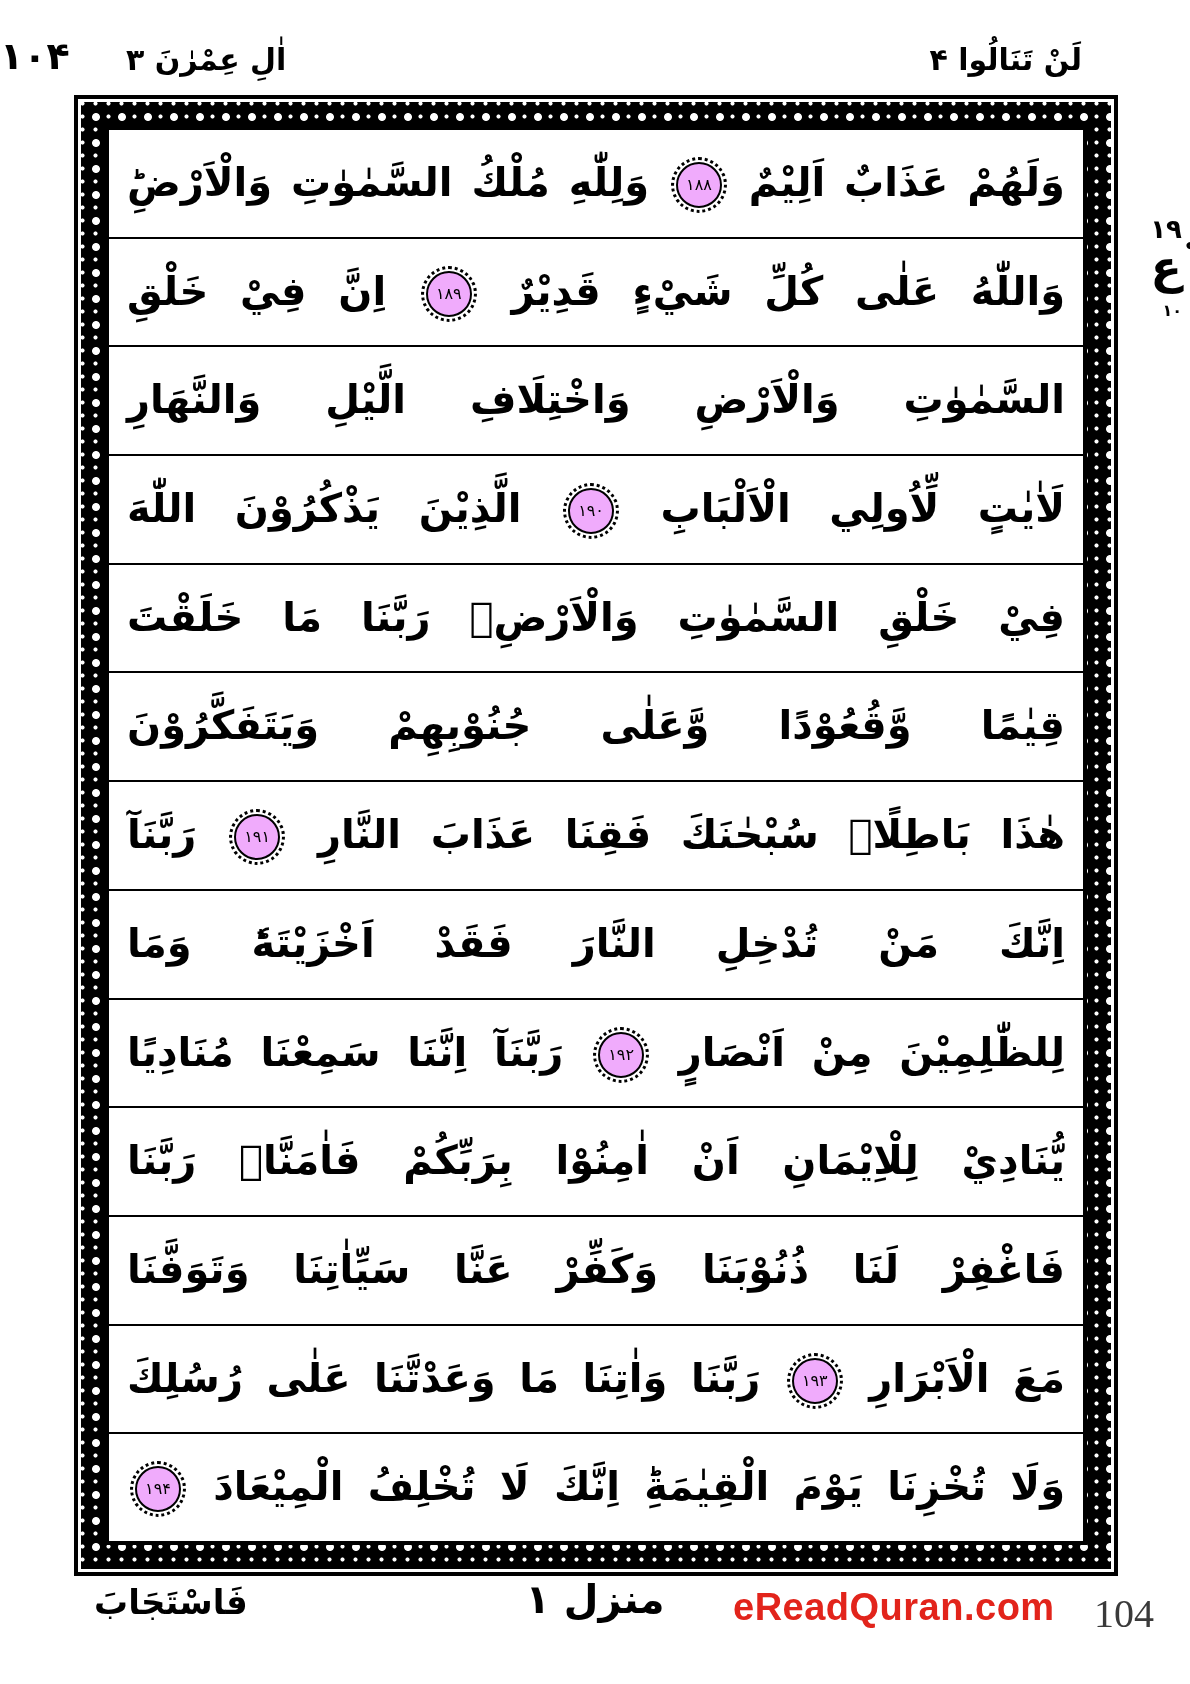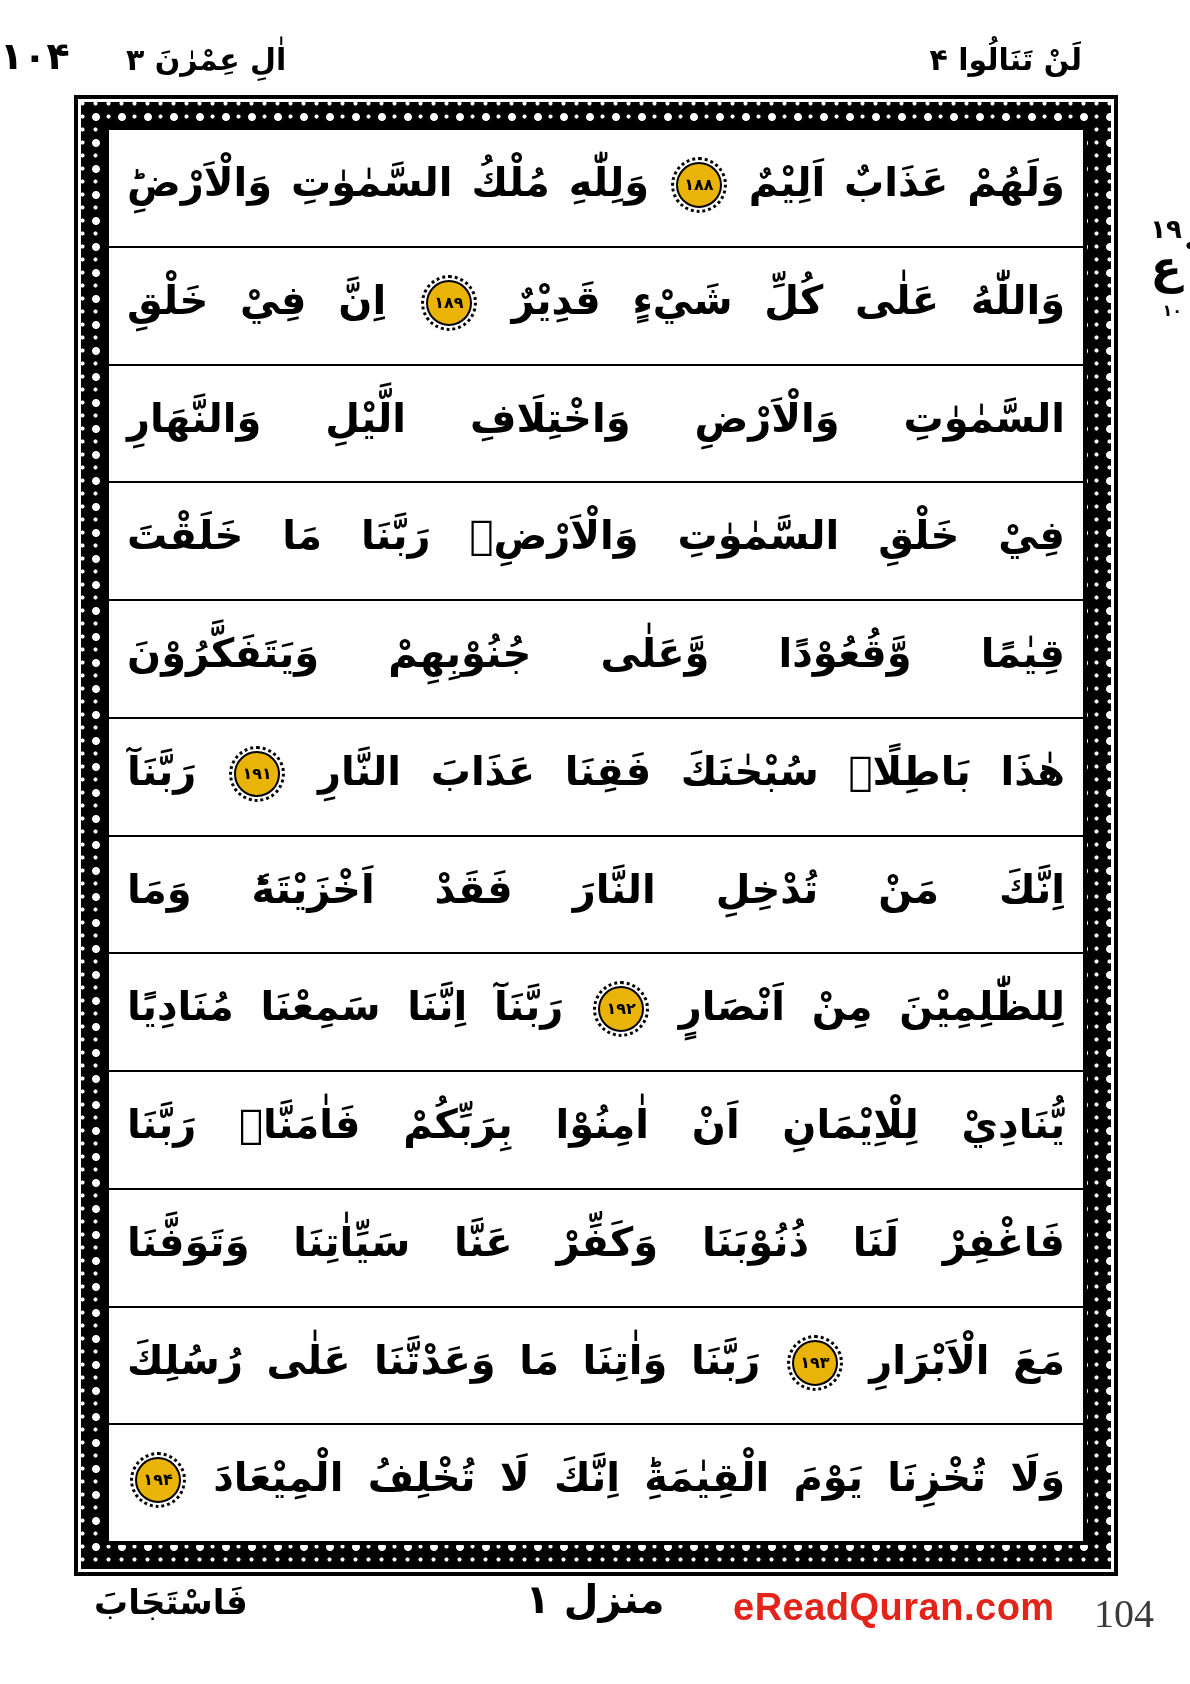--- a/index.html
+++ b/index.html
@@ -36,22 +36,22 @@
     text-align:justify;text-align-last:justify;
     font-size:40px;font-weight:bold;line-height:104px;
     overflow:hidden;
   }
   .line:last-child{border-bottom:none;}
   
   .ayah{
     display:inline-flex;align-items:center;justify-content:center;
     width:46px;height:46px;box-sizing:border-box;border-radius:50%;
     border:2px solid #000;outline:3px dotted #000;outline-offset:2px;
-    font-size:16px;font-weight:bold;line-height:1;vertical-align:middle;
-    background:#eab308;margin:0 8px;
+    font-size:16px;font-weight:normal;line-height:1;vertical-align:middle;
+    background:#f0abfc;margin:0 8px;
   }
   
   .ruku{
     position:absolute;left:1124px;top:214px;width:58px;
     font-weight:bold;direction:rtl;
   }
   .ruku .top{font-size:26px;line-height:30px;}
   .ruku .ain{font-size:46px;line-height:46px;position:relative;display:inline-block;}
   .ruku .count{position:absolute;right:-16px;top:-6px;font-size:20px;line-height:1;}
   .ruku .bottom{font-size:16px;line-height:26px;margin-top:8px;}
@@ -80,20 +80,21 @@
   <div class="frame">
     <div class="ornament">
       <div class="textbox">
 
         <div class="line"><span>وَلَهُمْ عَذَابٌ اَلِيْمٌ</span> <span class="ayah">١٨٨</span> <span>وَلِلّٰهِ مُلْكُ السَّمٰوٰتِ وَالْاَرْضِؕ</span></div>
 
         <div class="line"><span>وَاللّٰهُ عَلٰى كُلِّ شَيْءٍ قَدِيْرٌ</span> <span class="ayah">١٨٩</span> <span>اِنَّ فِيْ خَلْقِ</span></div>
 
         <div class="line"><span>السَّمٰوٰتِ وَالْاَرْضِ وَاخْتِلَافِ الَّيْلِ وَالنَّهَارِ</span></div>
 
+        <div class="line"><span>لَاٰيٰتٍ لِّاُولِي الْاَلْبَابِ</span> <span class="ayah">١٩٠</span> <span>الَّذِيْنَ يَذْكُرُوْنَ اللّٰهَ</span></div>
 
         <div class="line"><span>فِيْ خَلْقِ السَّمٰوٰتِ وَالْاَرْضِۚ رَبَّنَا مَا خَلَقْتَ</span></div>
 
         <div class="line"><span>قِيٰمًا وَّقُعُوْدًا وَّعَلٰى جُنُوْبِهِمْ وَيَتَفَكَّرُوْنَ</span></div>
 
         <div class="line"><span>هٰذَا بَاطِلًاۚ سُبْحٰنَكَ فَقِنَا عَذَابَ النَّارِ</span> <span class="ayah">١٩١</span> <span>رَبَّنَآ</span></div>
 
         <div class="line"><span>اِنَّكَ مَنْ تُدْخِلِ النَّارَ فَقَدْ اَخْزَيْتَهٗؕ وَمَا</span></div>
 
         <div class="line"><span>لِلظّٰلِمِيْنَ مِنْ اَنْصَارٍ</span> <span class="ayah">١٩٢</span> <span>رَبَّنَآ اِنَّنَا سَمِعْنَا مُنَادِيًا</span></div>

